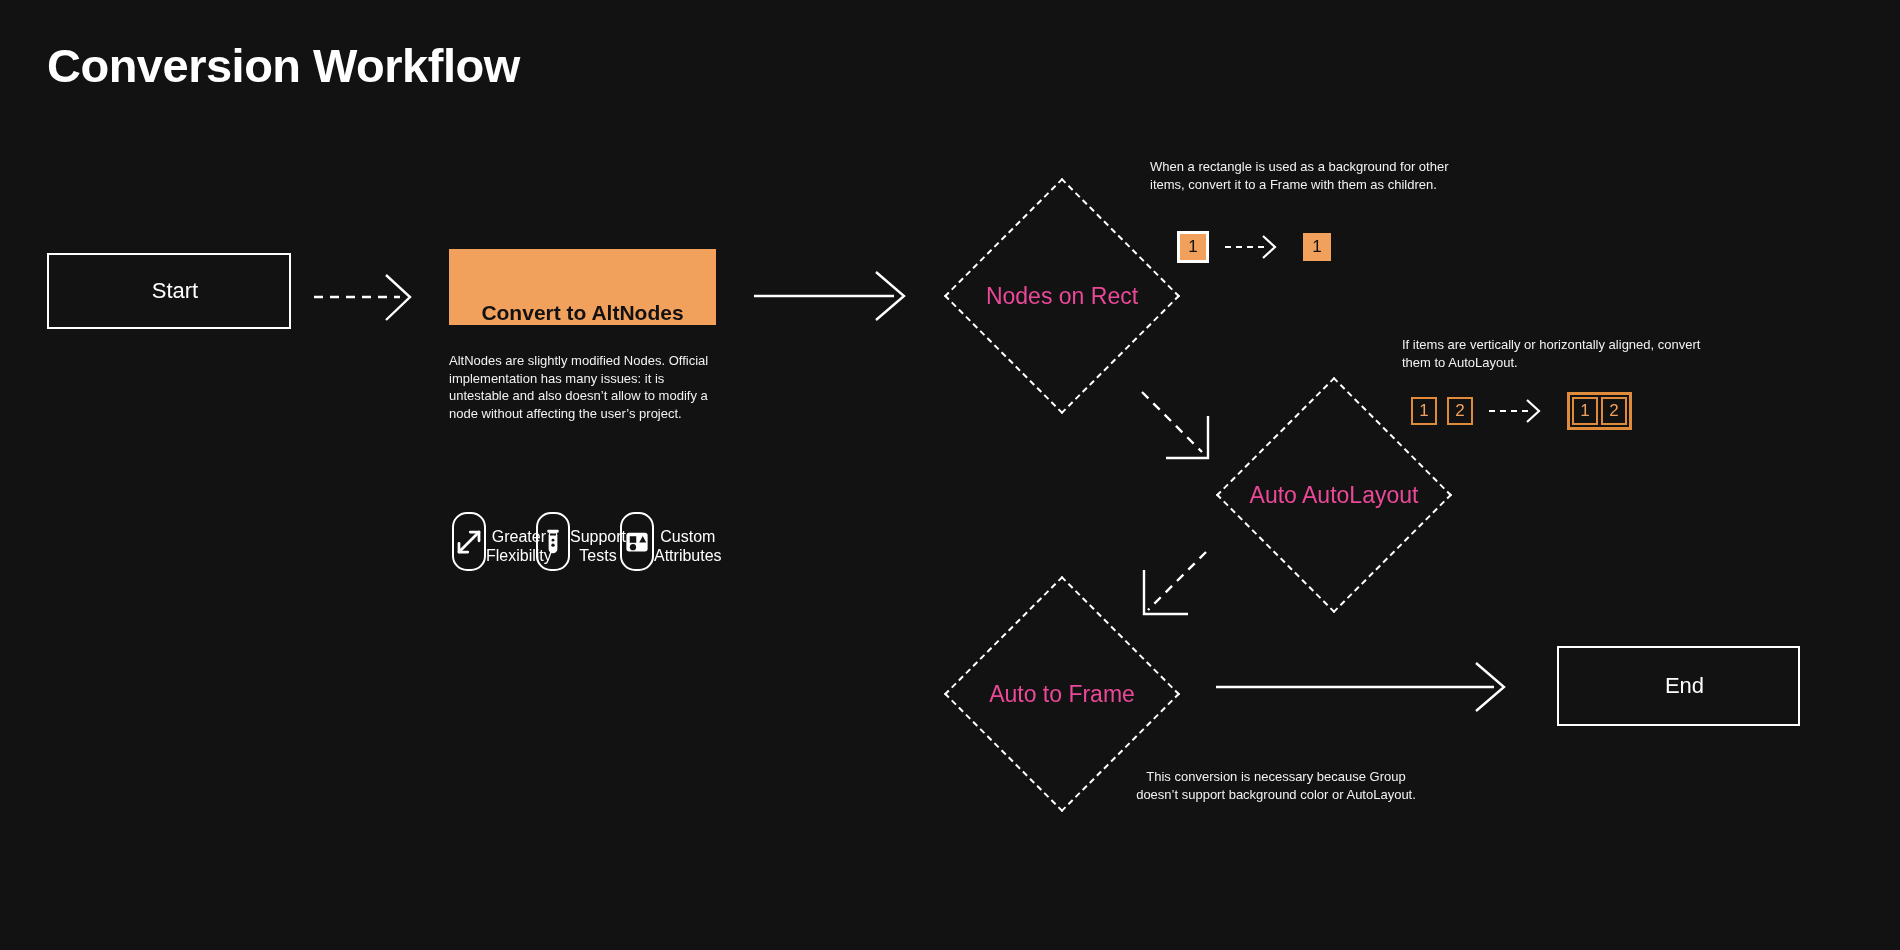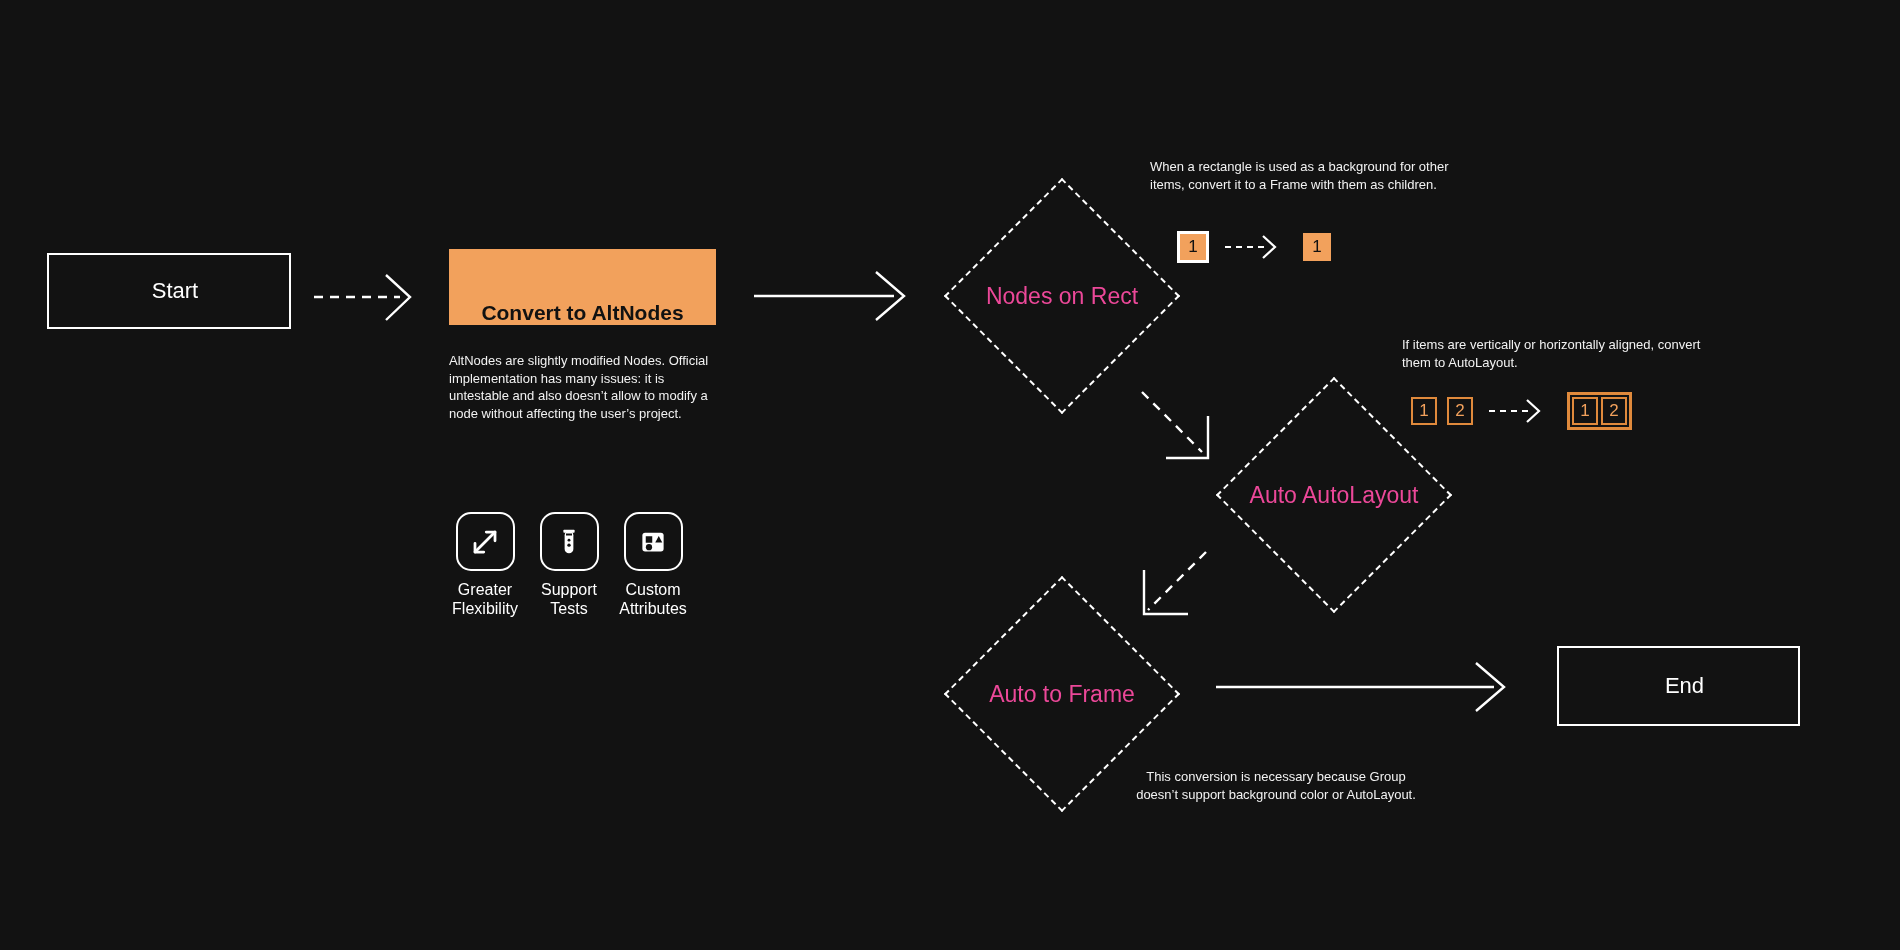--- a/index.html
+++ b/index.html
@@ -136,21 +136,21 @@
   #feature-row {
     position: absolute;
     left: 452px;
     top: 512px;
     display: flex;
     gap: 18px;
   }
   .feature-item {
     width: 66px;
     display: flex;
-    flex-direction: column;
+    flex-direction: row;
     align-items: center;
   }
   .feature-badge {
     width: 59px;
     height: 59px;
     box-sizing: border-box;
     border: 2px solid #ffffff;
     border-radius: 15px;
     display: flex;
     align-items: center;
@@ -215,20 +215,21 @@
     margin: 0 16px;
     display: flex;
     align-items: center;
   }
 </style>
 </head>
 <body>
 
 <div class="stage">
 
+  <div id="page-title">Conversion Workflow</div>
 
   <div class="node-box" id="start-node">
     <span>Start</span>
   </div>
 
   <svg class="arrow-svg" style="left:314px; top:272px;" width="120" height="50">
     <line class="arrow-line-dashed" x1="0" y1="25" x2="86" y2="25"></line>
     <polyline class="arrow-head" points="72,3 96,25 72,48"></polyline>
   </svg>
 

